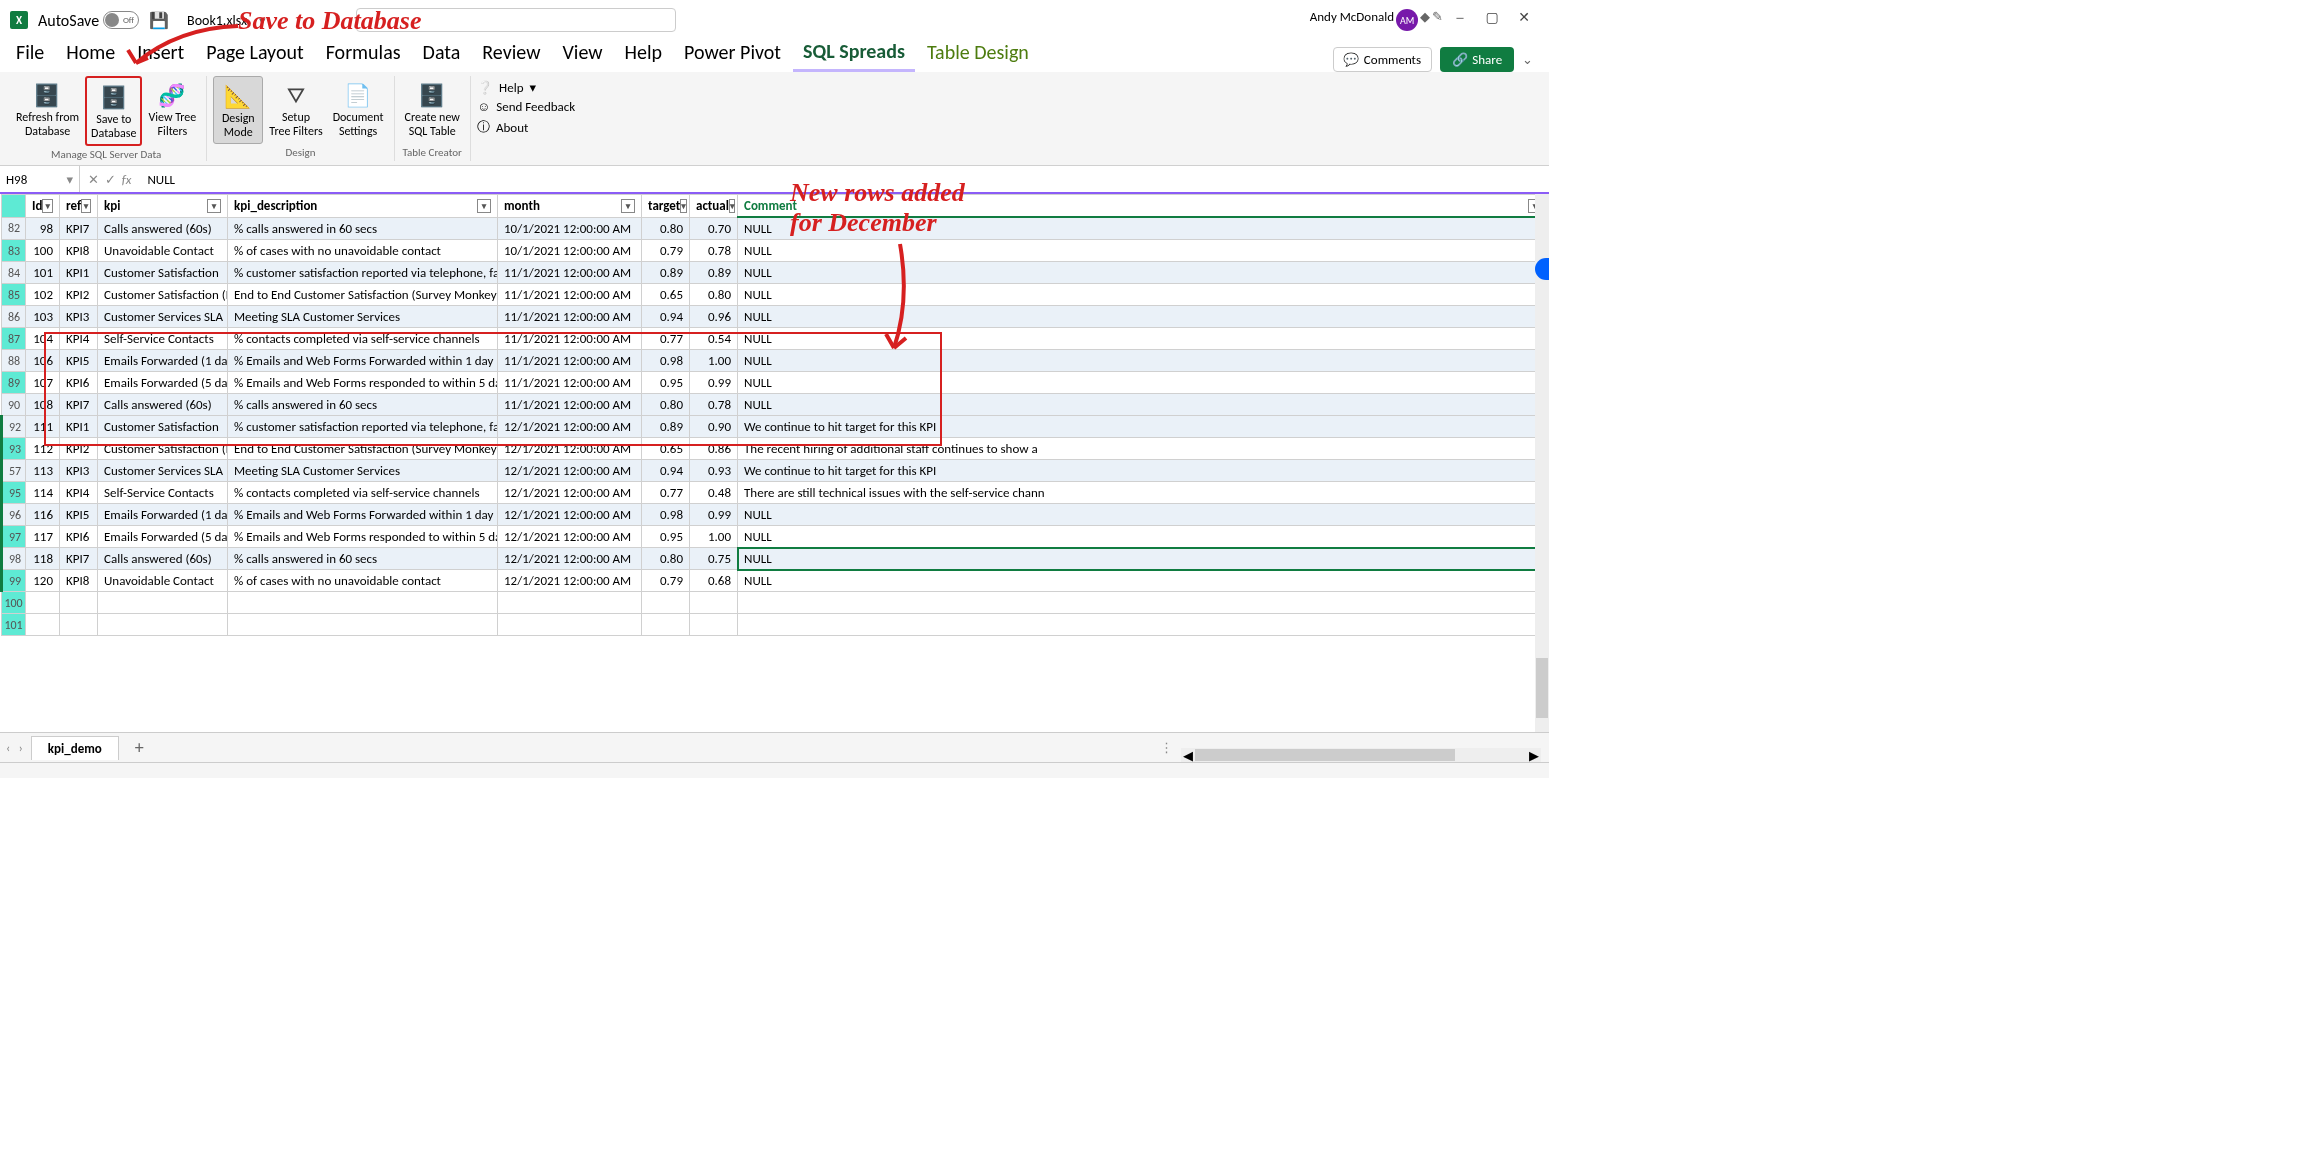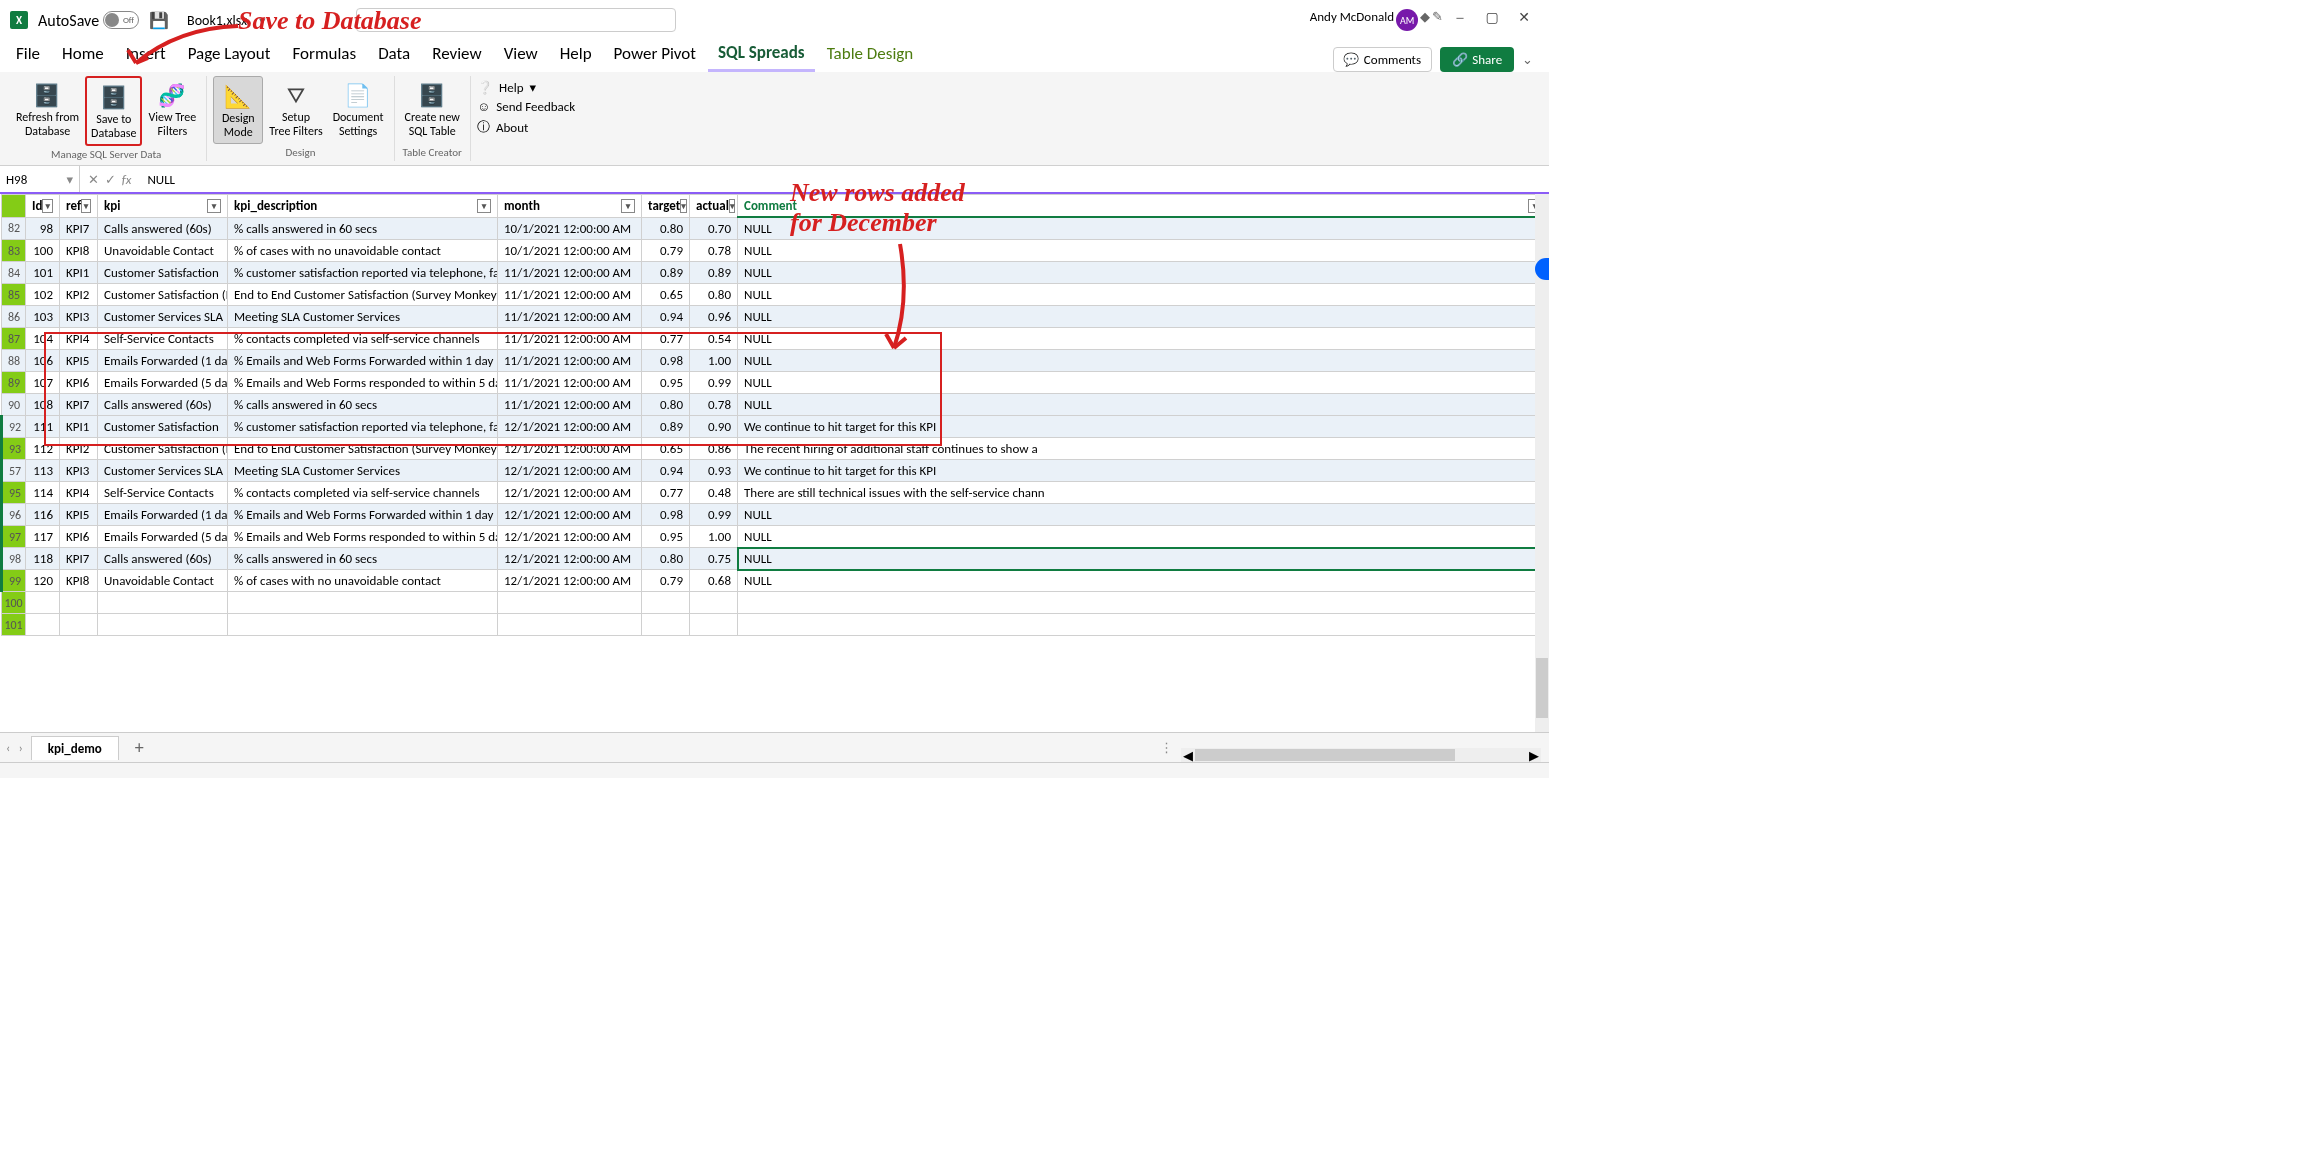--- a/index.html
+++ b/index.html
@@ -9,21 +9,21 @@
   .autosave{display:flex;align-items:center;gap:4px;font-size:16px}
   .toggle{width:36px;height:18px;border:1px solid #888;border-radius:9px;position:relative;background:#fff}
   .toggle::after{content:"Off";font-size:9px;position:absolute;right:4px;top:2px;color:#666}
   .toggle::before{content:"";position:absolute;left:1px;top:1px;width:14px;height:14px;border-radius:50%;background:#888}
   .save-qat{color:#7719aa;font-size:16px}
   .filename{font-size:14px;margin-left:8px}
   .title-right{margin-left:auto;display:flex;align-items:flex-start;gap:2px}
   .avatar{width:22px;height:22px;border-radius:50%;background:#7719aa;color:#fff;display:flex;align-items:center;justify-content:center;font-size:10px}
   .win-btn{width:30px;text-align:center;font-size:14px;color:#444}
   .tabs-row{height:32px;display:flex;align-items:flex-end;padding:0 6px;gap:2px}
-  .tab{padding:6px 10px;font-size:17px;cursor:pointer;border-bottom:2px solid transparent}
+  .tab{padding:6px 10px;font-size:20px;cursor:pointer;border-bottom:2px solid transparent}
   .tab.active{border-bottom:3px solid #c4b5fd;color:#185c37;font-weight:600}
   .tab.green{color:#4d7c0f}
   .tabs-right{margin-left:auto;display:flex;align-items:center;gap:8px;padding-right:10px}
   .comments-btn{border:1px solid #ccc;border-radius:4px;padding:4px 10px;font-size:13px;display:flex;align-items:center;gap:4px;background:#fff}
   .share-btn{background:#107c41;color:#fff;border-radius:4px;padding:5px 12px;font-size:13px;display:flex;align-items:center;gap:4px}
   .ribbon{background:#f5f5f5;border-bottom:1px solid #d0d0d0;height:94px;display:flex;padding:4px 6px}
   .rgroup{display:flex;flex-direction:column;align-items:center;border-right:1px solid #ddd;padding:0 6px}
   .rgroup-items{display:flex;gap:2px;flex:1}
   .rgroup-label{font-size:11px;color:#666;padding:2px 0}
   .rbtn{display:flex;flex-direction:column;align-items:center;justify-content:flex-start;padding:4px 4px;font-size:12px;text-align:center;min-width:50px;cursor:pointer;border-radius:3px}
@@ -31,21 +31,21 @@
   .rbtn.selected{background:#d8d8d8;border:1px solid #aaa}
   .rbtn.highlighted{border:2px solid #d62020;border-radius:3px}
   .rlist{display:flex;flex-direction:column;gap:4px;padding:4px 6px;font-size:13px}
   .rlist-item{display:flex;align-items:center;gap:6px;cursor:pointer}
   .formula-bar{height:28px;border-bottom:2px solid #8b5cf6;display:flex;align-items:center;background:#fff}
   .name-box{width:80px;border-right:1px solid #ccc;padding:0 6px;font-size:13px;display:flex;align-items:center;justify-content:space-between;height:100%}
   .fx-icons{display:flex;align-items:center;gap:6px;padding:0 8px;color:#888;font-size:13px}
   .fx-content{padding:0 8px;font-size:13px}
   .sheet{position:relative}
   table{border-collapse:collapse;font-size:13px;width:100%;table-layout:fixed}
-  th.rowhead,td.rownum{background:#84cc16;border:1px solid #d0d0d0;text-align:center;font-size:12px;color:#555;width:24px}
+  th.rowhead,td.rownum{background:#5eead4;border:1px solid #d0d0d0;text-align:center;font-size:12px;color:#555;width:24px}
   td.rownum.new{border-left:3px solid #107c41}
   tr.header-row td{background:#fff;border:1px solid #d0d0d0;font-size:13px;padding:3px 6px;font-weight:700;color:#000}
   tr.header-row td.last-h{color:#107c41;border-bottom:2px solid #107c41}
   .hcell{display:flex;align-items:center;justify-content:space-between}
   .filter-btn{width:14px;height:14px;border:1px solid #888;font-size:9px;display:flex;align-items:center;justify-content:center;color:#555;background:#fff}
   tr.data td{border:1px solid #d0d0d0;padding:3px 6px;white-space:nowrap;overflow:hidden;text-overflow:clip;height:22px}
   tr.data.shaded td{background:#eaf1f8}
   tr.data td.num{text-align:right}
   tr.empty td{border:1px solid #d0d0d0;height:22px}
   .selected-cell{outline:2px solid #107c41;outline-offset:-1px}

